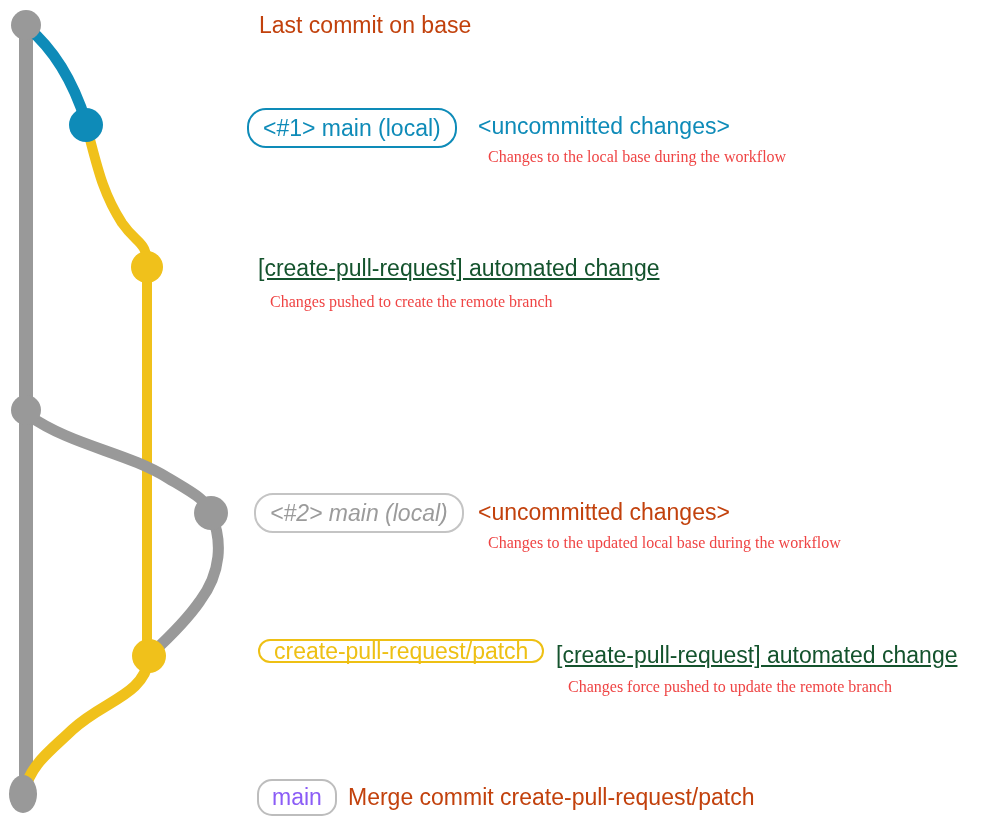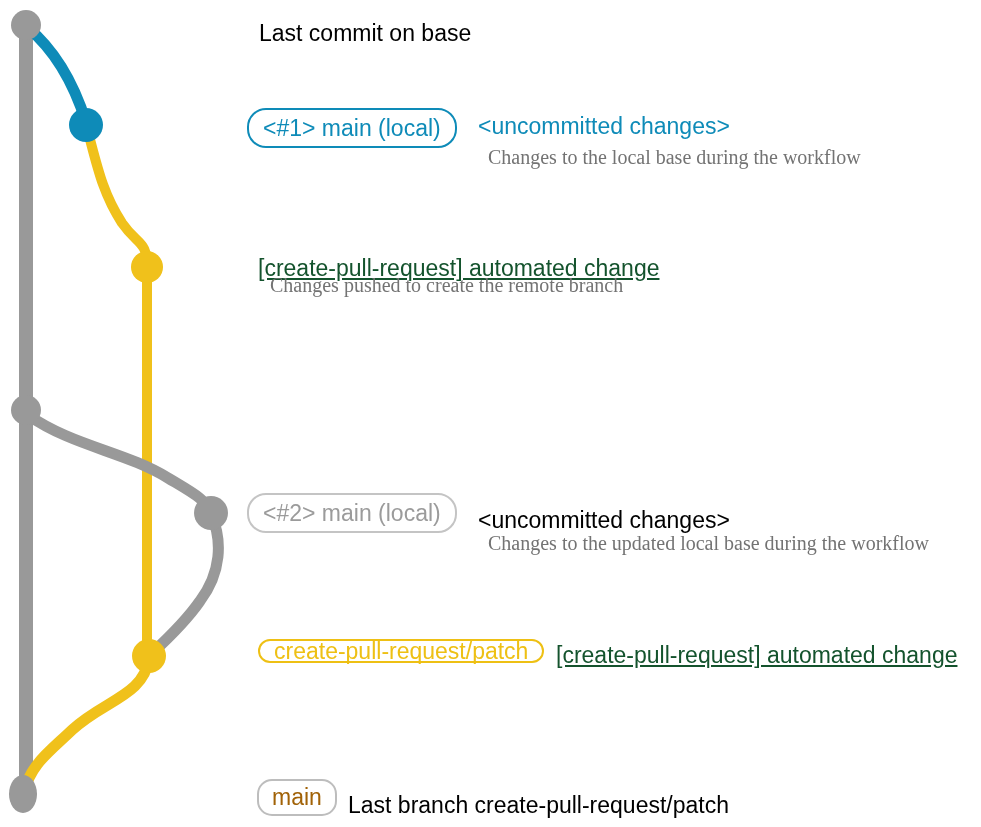--- a/index.html
+++ b/index.html
@@ -5,36 +5,36 @@
   html,body { margin:0; padding:0; background:#ffffff; }
   .canvas {
     position:relative; width:981px; height:827px; background:#ffffff;
     overflow:hidden; font-family:"Liberation Sans","DejaVu Sans",sans-serif;
   }
   .canvas svg { position:absolute; left:0; top:0; }
   .label { position:absolute; white-space:nowrap; }
   .sans23 { font-size:23px; line-height:27px; }
   .serif20 {
     font-family:"Liberation Serif","DejaVu Serif",serif;
-    font-size:20px; line-height:24px; color:#737373;
+    font-size:16px; line-height:24px; color:#ef4444;
   }
-  .gray-t   { color:#000000;margin-top:8px; }
+  .gray-t   { color:#c2410c; }
   .blue-t   { color:#0E8BB8; }
   .yellow-t { color:#14532d;text-decoration:underline; }
   .badge {
     position:absolute; box-sizing:border-box; display:flex; align-items:center;
     border:2px solid; border-radius:19px; padding:0 14px;
     font-size:23px; white-space:nowrap; background:#ffffff;
   }
   .h40 { height:40px; }
   .h39 { height:24px; }
   .badge-blue   { border-color:#0E8BB8; color:#0E8BB8; }
   .badge-gray   { border-color:#C4C4C4; color:#9B9B9B; }
   .badge-yellow { border-color:#EEC014; color:#EEC014; }
-  .badge-main   { height:37px; border-radius:15px; padding:0 13px; border-color:#BDBDBD; color:#a16207; }
+  .badge-main   { height:37px; border-radius:15px; padding:0 13px; border-color:#BDBDBD; color:#8b5cf6; }
 </style>
 </head>
 <body>
 
 <div class="canvas">
 
   <svg width="981" height="827" viewBox="0 0 981 827">
 
     <line x1="26" y1="25" x2="26" y2="793" stroke-width="14" stroke="#999999"></line>
 
@@ -55,26 +55,27 @@
     <ellipse cx="23" cy="794" rx="14" ry="19" fill="#999999"></ellipse>
   </svg>
 
   <div class="label sans23 gray-t" style="left:259px; top:12px;">Last commit on base</div>
 
   <div class="badge h40 badge-blue" style="left:247px; top:108px;">&lt;#1&gt; main (local)</div>
   <div class="label sans23 blue-t" style="left:478px; top:113px;">&lt;uncommitted changes&gt;</div>
   <div class="label serif20" style="left:488px; top:145px;">Changes to the local base during the workflow</div>
 
   <div class="label sans23 yellow-t" style="left:258px; top:255px;">[create-pull-request] automated change</div>
-  <div class="label serif20" style="left:270px; top:273px;">Changes pushed to create the remote branch</div>
+  <div class="label serif20" style="left:270px; top:290px;">Changes pushed to create the remote branch</div>
 
 
-  <div class="badge h40 badge-gray" style="left:247px; top:493px;">&lt;#2&gt; main (local)</div>
+  <div class="badge h40 badge-gray" style="left:254px; top:493px;font-style:italic;">&lt;#2&gt; main (local)</div>
   <div class="label sans23 gray-t" style="left:478px; top:499px;">&lt;uncommitted changes&gt;</div>
   <div class="label serif20" style="left:488px; top:531px;">Changes to the updated local base during the workflow</div>
 
   <div class="badge h39 badge-yellow" style="left:258px; top:639px;">create-pull-request/patch</div>
   <div class="label sans23 yellow-t" style="left:556px; top:642px;">[create-pull-request] automated change</div>
+  <div class="label serif20" style="left:568px; top:675px;">Changes force pushed to update the remote branch</div>
 
   <div class="badge badge-main" style="left:257px; top:779px;">main</div>
-  <div class="label sans23 gray-t" style="left:348px; top:784px;">Last branch create-pull-request/patch</div>
+  <div class="label sans23 gray-t" style="left:348px; top:784px;">Merge commit create-pull-request/patch</div>
 
 </div>
 
 </body></html>

